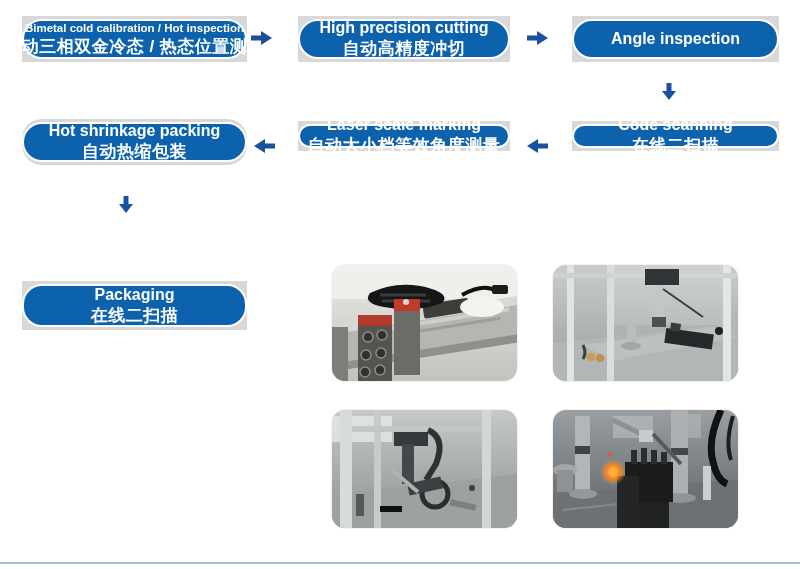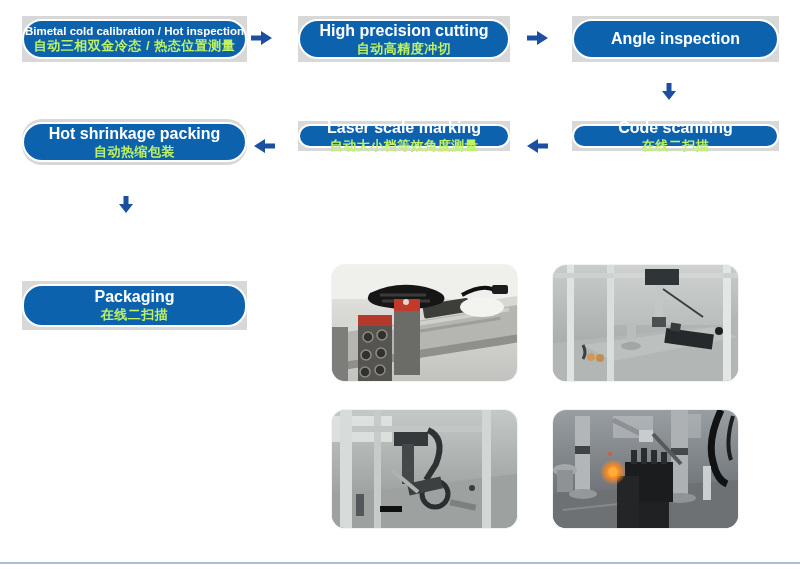--- a/index.html
+++ b/index.html
@@ -21,21 +21,21 @@
   .step .pill{
     width:100%;height:100%;
     background:var(--box-blue,#0d62ae);
     border:2px solid #ffffff;
     border-radius:20px;
     box-sizing:border-box;
     display:flex;flex-direction:column;align-items:center;justify-content:center;
     line-height:1.25;
   }
   .step .en{color:#ffffff;font-size:16px;font-weight:bold;white-space:nowrap;}
-  .step .zh{color:#bef264;font-size:13px;font-weight:bold;white-space:nowrap;letter-spacing:.5px;}
+  .step .zh{color:#ffffff;font-size:17px;font-weight:bold;white-space:nowrap;letter-spacing:.5px;}
   .step.small-en .en{font-size:11.5px;}
 
   .pos-s1{left:22px;top:16px;width:225px;height:46px;}
   .pos-s2{left:298px;top:16px;width:212px;height:46px;}
   .pos-s3{left:572px;top:16px;width:207px;height:46px;}
   .pos-s6{left:22px;top:119px;width:225px;height:46px;border-radius:20px;}
   .pos-s5{left:298px;top:121px;width:212px;height:30px;}
   .pos-s4{left:572px;top:121px;width:207px;height:30px;}
   .pos-s7{left:22px;top:233px;width:225px;height:49px;margin-top:48px;}
 

